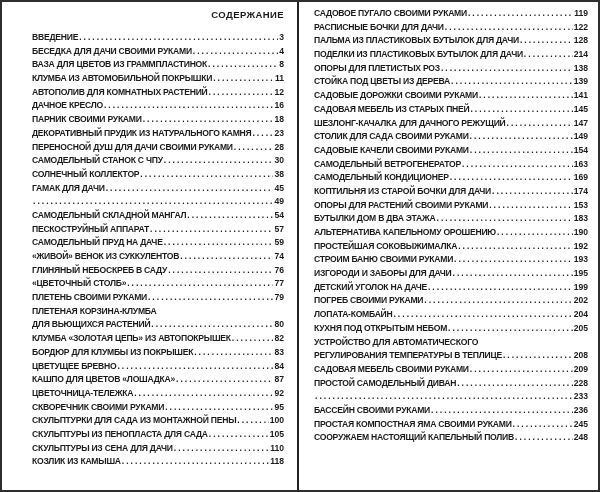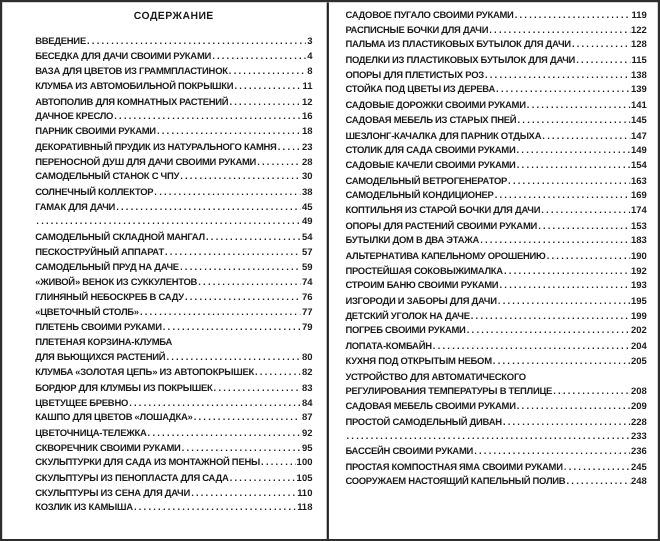--- a/index.html
+++ b/index.html
@@ -26,21 +26,21 @@
   .panel.left {
     width: 297px;
     border-right: 2px solid #222222;
     padding: 6px 13px 0 30px;
   }
   .panel.right {
     flex: 1;
     padding: 5px 10px 0 15px;
   }
   .toc-title {
-    text-align: center;
+    text-align: right;
     font-size: 9.5px;
     letter-spacing: 0.4px;
     line-height: 14px;
     margin-bottom: 9px;
     white-space: nowrap;
   }
   .row {
     display: flex;
     align-items: baseline;
     height: 13.7px;
@@ -246,21 +246,21 @@
           <span class="pg">122</span>
         </div>
         <div class="row">
           <span class="t">ПАЛЬМА ИЗ ПЛАСТИКОВЫХ БУТЫЛОК ДЛЯ ДАЧИ</span>
           <span class="dots"></span>
           <span class="pg">128</span>
         </div>
         <div class="row">
           <span class="t">ПОДЕЛКИ ИЗ ПЛАСТИКОВЫХ БУТЫЛОК ДЛЯ ДАЧИ</span>
           <span class="dots"></span>
-          <span class="pg">115</span>
+          <span class="pg">214</span>
         </div>
         <div class="row">
           <span class="t">ОПОРЫ ДЛЯ ПЛЕТИСТЫХ РОЗ</span>
           <span class="dots"></span>
           <span class="pg">138</span>
         </div>
         <div class="row">
           <span class="t">СТОЙКА ПОД ЦВЕТЫ ИЗ ДЕРЕВА</span>
           <span class="dots"></span>
           <span class="pg">139</span>
@@ -269,21 +269,21 @@
           <span class="t">САДОВЫЕ ДОРОЖКИ СВОИМИ РУКАМИ</span>
           <span class="dots"></span>
           <span class="pg">141</span>
         </div>
         <div class="row">
           <span class="t">САДОВАЯ МЕБЕЛЬ ИЗ СТАРЫХ ПНЕЙ</span>
           <span class="dots"></span>
           <span class="pg">145</span>
         </div>
         <div class="row">
-          <span class="t">ШЕЗЛОНГ-КАЧАЛКА ДЛЯ ПАРНИК ОТДЫХА</span>
+          <span class="t">ШЕЗЛОНГ-КАЧАЛКА ДЛЯ ДАЧНОГО РЕЖУЩИЙ</span>
           <span class="dots"></span>
           <span class="pg">147</span>
         </div>
         <div class="row">
           <span class="t">СТОЛИК ДЛЯ САДА СВОИМИ РУКАМИ</span>
           <span class="dots"></span>
           <span class="pg">149</span>
         </div>
         <div class="row">
           <span class="t">САДОВЫЕ КАЧЕЛИ СВОИМИ РУКАМИ</span>

